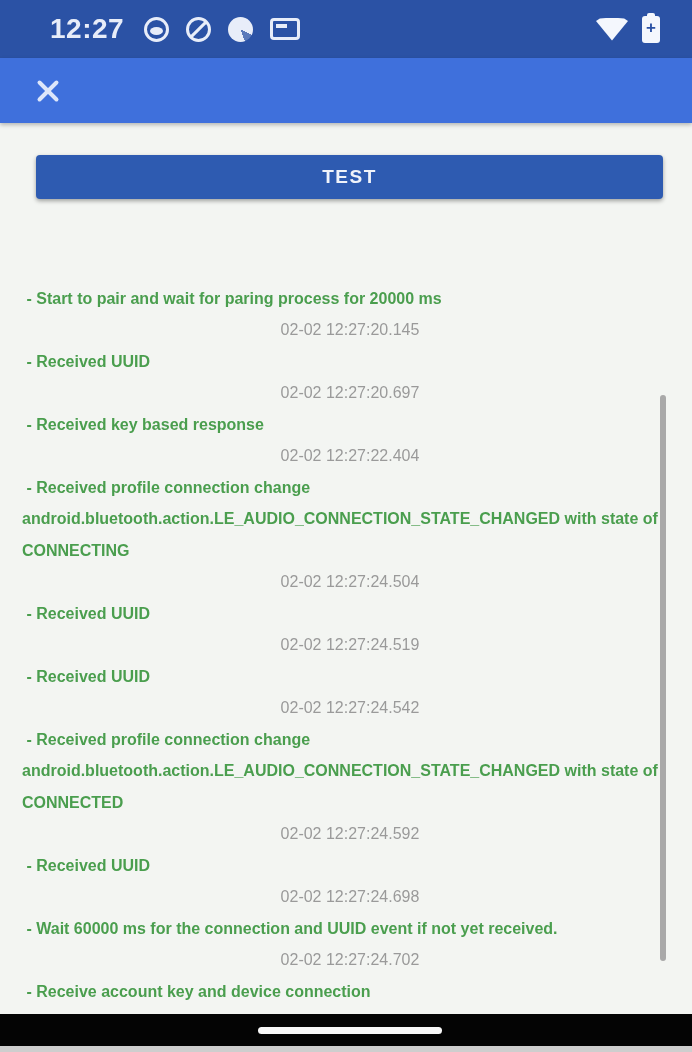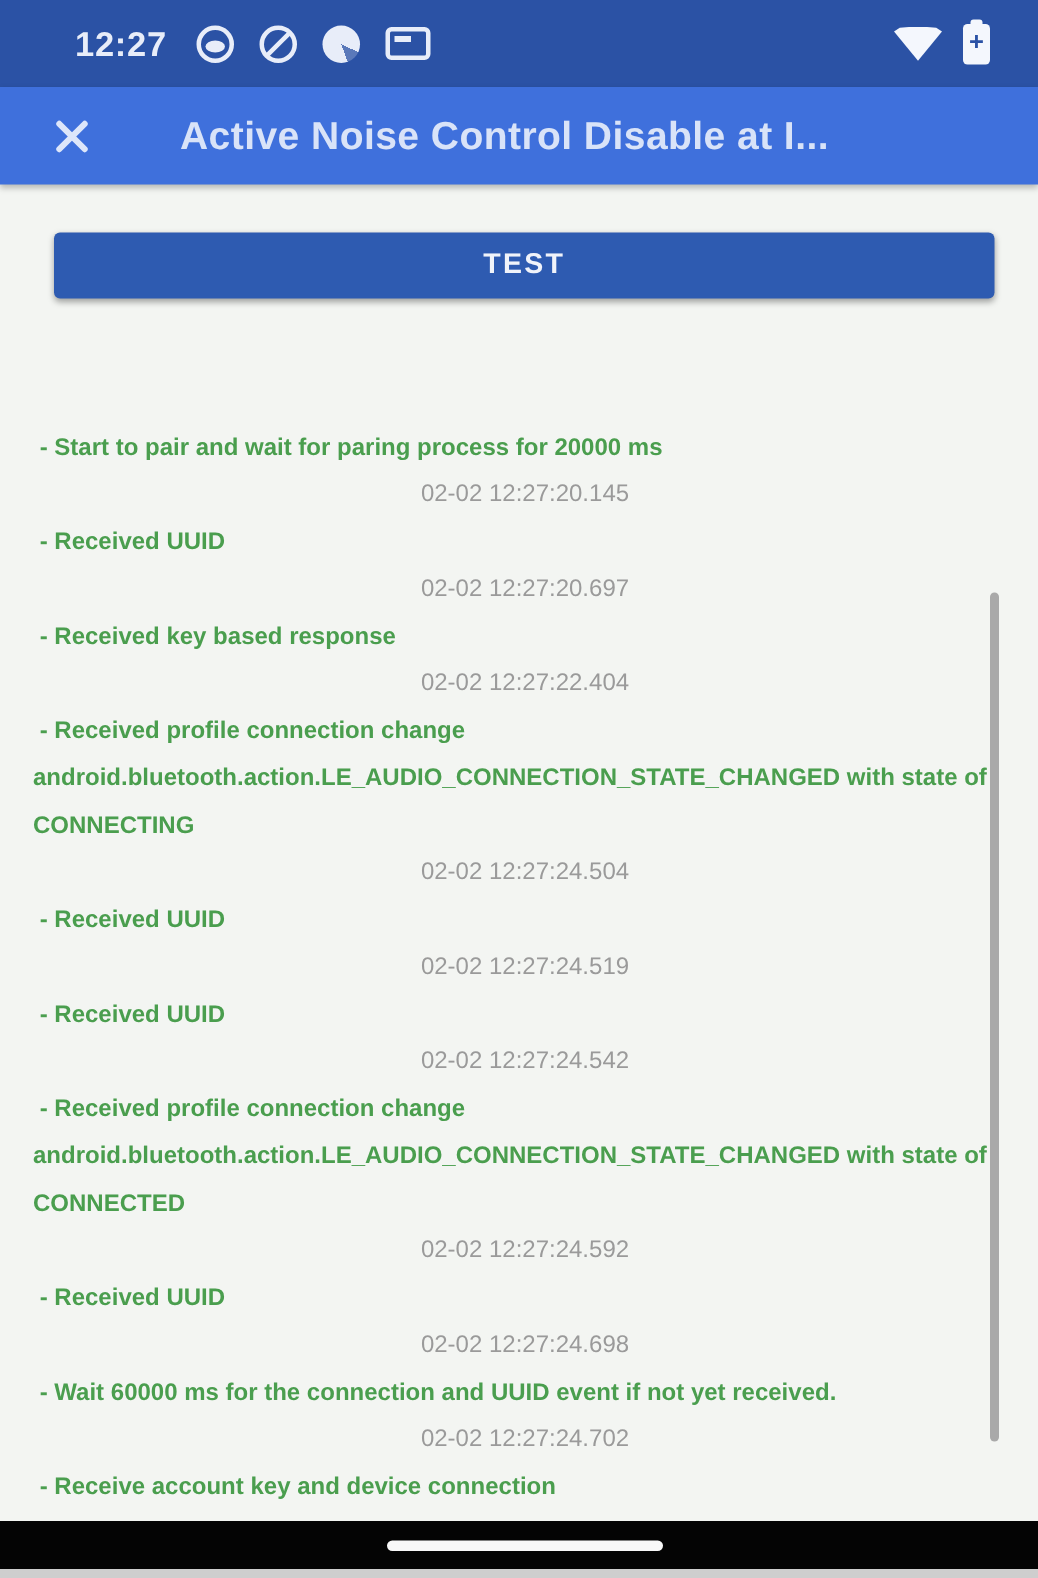--- a/index.html
+++ b/index.html
@@ -8,21 +8,21 @@
     position:relative; width:692px; height:1052px; overflow:hidden;
     background:#f3f5f2; font-family:"Liberation Sans", sans-serif;
   }
 
   
   .status-bar {
     position:absolute; top:0; left:0; right:0; height:58px;
     background:#2b52a5; display:flex; align-items:center;
     padding:0 32px 0 50px; color:#e8edf9;
   }
-  .status-time { font-size:23px; font-weight:bold; letter-spacing:.5px; margin-right:20px; }
+  .status-time { font-size:28px; font-weight:bold; letter-spacing:.5px; margin-right:20px; }
   .sicons { display:flex; align-items:center; gap:17px; }
   .sicon { position:relative; display:inline-block; }
   .ic-circle { width:25px; height:25px; border:3px solid #e8edf9; border-radius:50%; }
   .ic-circle::after { content:""; position:absolute; left:3px; top:7px; width:13px; height:8px;
     background:#e8edf9; border-radius:50%; }
   .ic-dnd { width:25px; height:25px; border:3px solid #e8edf9; border-radius:50%; }
   .ic-dnd::after { content:""; position:absolute; left:8px; top:-1px; width:3px; height:21px;
     background:#e8edf9; transform:rotate(45deg); }
   .ic-pie { width:25px; height:25px; border-radius:50%;
     background:conic-gradient(#e8edf9 0 115deg, rgba(232,237,249,.25) 115deg 160deg, #e8edf9 160deg 360deg); }
@@ -97,21 +97,20 @@
     </span>
     <span class="spacer"></span>
     <span class="right-icons">
       <span class="sicon ic-wifi"></span>
       <span class="sicon ic-batt"></span>
     </span>
   </div>
 
   <div class="app-bar">
     <span class="close-x"></span>
-    <span class="app-title">Active Noise Control Disable at I...</span>
   </div>
 
   <div class="content">
     <button class="test-button">TEST</button>
     <div class="log">
       
     <div class="log-line msg"> - Start to pair and wait for paring process for 20000 ms</div><div class="log-line ts">02-02 12:27:20.145</div><div class="log-line msg"> - Received UUID</div><div class="log-line ts">02-02 12:27:20.697</div><div class="log-line msg"> - Received key based response</div><div class="log-line ts">02-02 12:27:22.404</div><div class="log-line msg"> - Received profile connection change android.bluetooth.action.LE_AUDIO_CONNECTION_STATE_CHANGED with state of CONNECTING</div><div class="log-line ts">02-02 12:27:24.504</div><div class="log-line msg"> - Received UUID</div><div class="log-line ts">02-02 12:27:24.519</div><div class="log-line msg"> - Received UUID</div><div class="log-line ts">02-02 12:27:24.542</div><div class="log-line msg"> - Received profile connection change android.bluetooth.action.LE_AUDIO_CONNECTION_STATE_CHANGED with state of CONNECTED</div><div class="log-line ts">02-02 12:27:24.592</div><div class="log-line msg"> - Received UUID</div><div class="log-line ts">02-02 12:27:24.698</div><div class="log-line msg"> - Wait 60000 ms for the connection and UUID event if not yet received.</div><div class="log-line ts">02-02 12:27:24.702</div><div class="log-line msg"> - Receive account key and device connection</div></div>
     <div class="scrollbar"></div>
   </div>
 

